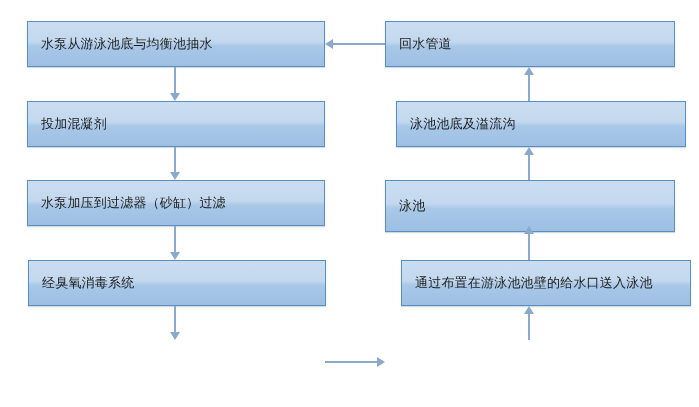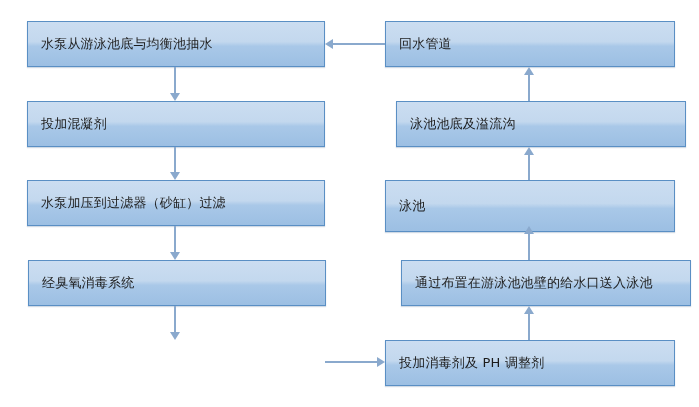--- a/index.html
+++ b/index.html
@@ -110,23 +110,20 @@
   </div>
 
   <div class="node" style="left:385px; top:180px; width:290px; height:52px;">
     <span class="label">泳池</span>
   </div>
 
   <div class="node" style="left:385px; top:260px; width:290px; height:46px;margin-left:16px;">
     <span class="label">通过布置在游泳池池壁的给水口送入泳池</span>
   </div>
 
-  <div class="node" style="left:385px; top:340px; width:290px; height:46px;">
-    <span class="label">投加消毒剂及 PH 调整剂</span>
-  </div>
 
   <div class="conn" style="left:170px; top:67px; width:10px; height:34px;">
     <div class="shaft-v" style="left:4px; height:26px;"></div>
     <div class="head down" style="left:0px; top:26px;"></div>
   </div>
 
   <div class="conn" style="left:170px; top:147px; width:10px; height:33px;">
     <div class="shaft-v" style="left:4px; height:25px;"></div>
     <div class="head down" style="left:0px; top:25px;"></div>
   </div>

